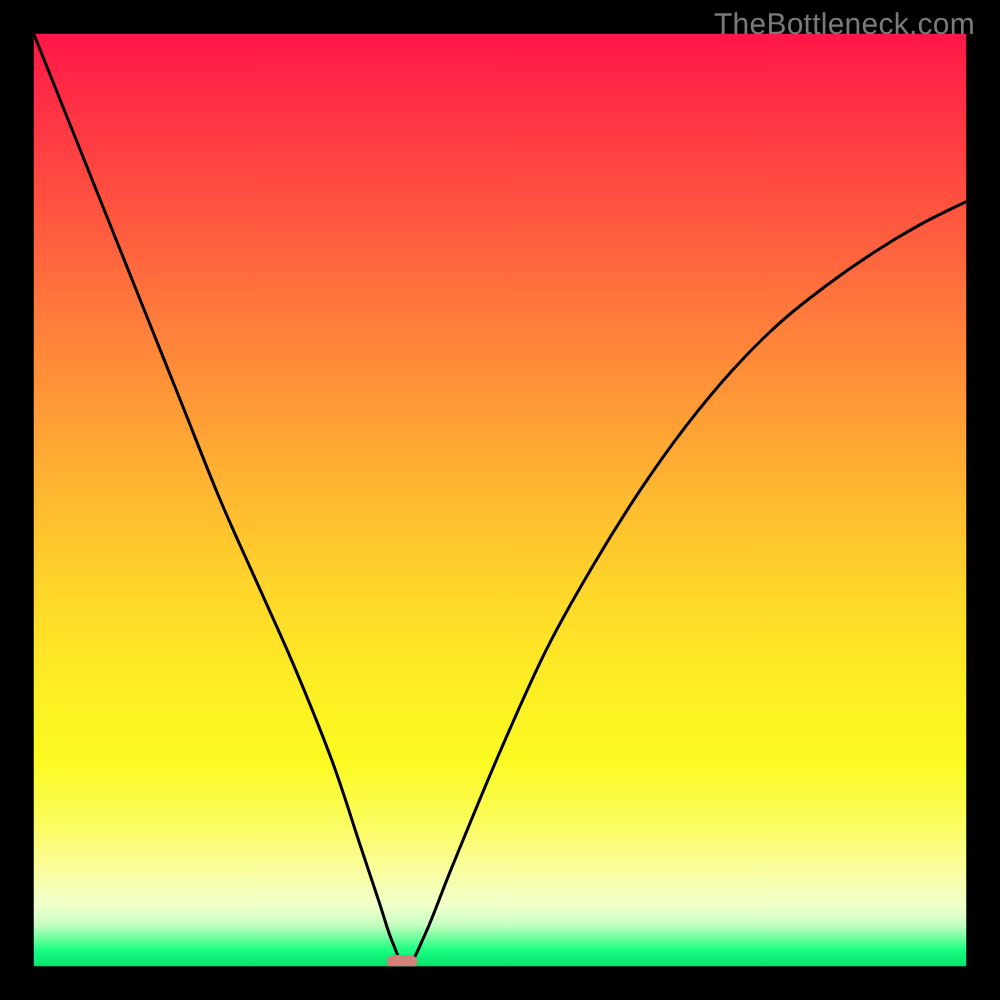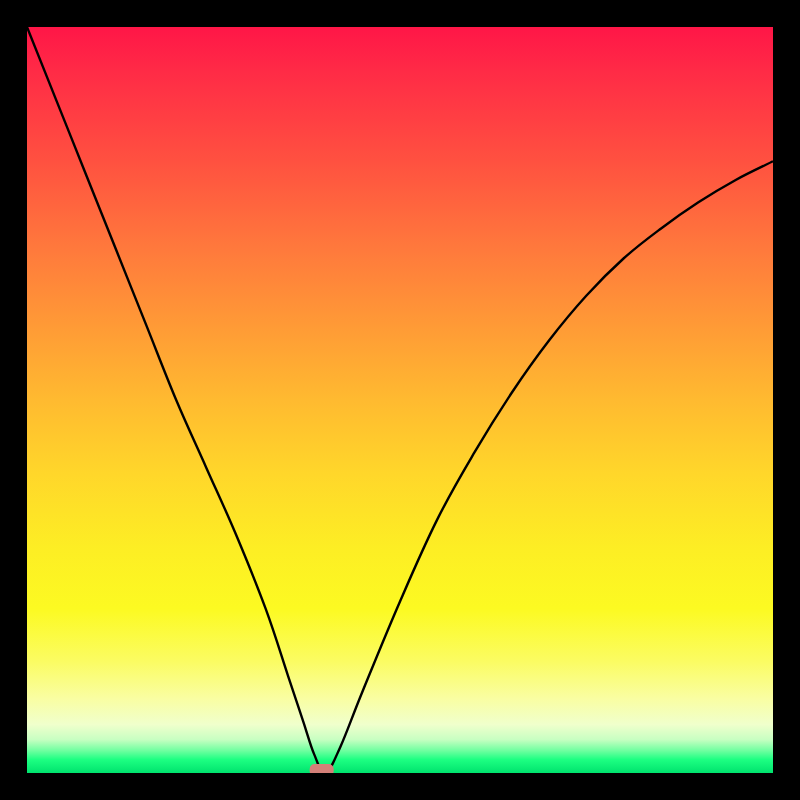--- a/index.html
+++ b/index.html
@@ -58,20 +58,21 @@
   .marker {
     fill: #d48078;
     stroke: none;
   }
 </style>
 </head>
 <body>
 
 <div class="frame">
 
+  <div class="watermark">TheBottleneck.com</div>
 
   <div class="plot-area">
     <svg class="curve-svg" viewBox="0 0 746 746" preserveAspectRatio="none">
       <path id="curve" class="curve-path" d="M 0.00 0.00 C 5.37 13.43, 19.10 47.74, 29.84 74.60 C 40.58 101.46, 48.94 122.34, 59.68 149.20 C 70.42 176.06, 78.78 196.94, 89.52 223.80 C 100.26 250.66, 108.62 271.54, 119.36 298.40 C 130.10 325.26, 138.46 347.49, 149.20 373.00 C 159.94 398.51, 168.30 415.97, 179.04 440.14 C 189.78 464.31, 198.14 481.77, 208.88 507.28 C 219.62 532.79, 229.32 556.37, 238.72 581.88 C 248.12 607.39, 254.39 628.88, 261.10 649.02 C 267.81 669.16, 271.32 679.68, 276.02 693.78 C 280.72 707.88, 283.18 717.95, 287.21 727.35 C 291.24 736.75, 293.70 747.34, 298.40 746.00 C 303.10 744.66, 306.61 734.66, 313.32 719.89 C 320.03 705.12, 324.96 690.12, 335.70 663.94 C 346.44 637.76, 359.57 605.30, 373.00 574.42 C 386.43 543.54, 396.87 519.22, 410.30 492.36 C 423.73 465.50, 434.17 448.05, 447.60 425.22 C 461.03 402.39, 471.47 385.68, 484.90 365.54 C 498.33 345.40, 508.77 330.78, 522.20 313.32 C 535.63 295.86, 546.07 283.33, 559.50 268.56 C 572.93 253.79, 583.37 243.35, 596.80 231.26 C 610.23 219.17, 620.67 211.49, 634.10 201.42 C 647.53 191.35, 657.97 184.04, 671.40 175.31 C 684.83 166.58, 695.27 160.32, 708.70 152.93 C 722.13 145.54, 739.29 137.64, 746.00 134.28"></path>
       <rect id="marker" class="marker" rx="5" ry="5" width="24" height="12" x="282.67" y="737.00" fill="#d48078"></rect>
     </svg>
   </div>
 
 </div>
 

